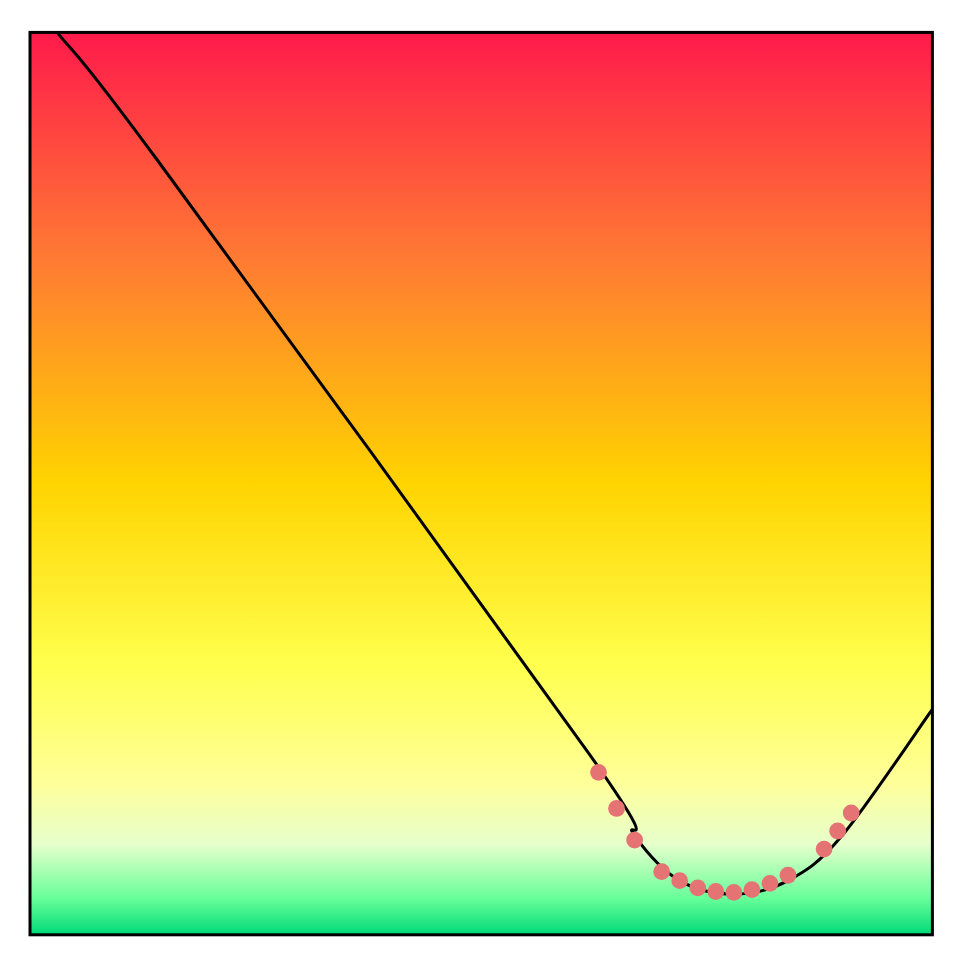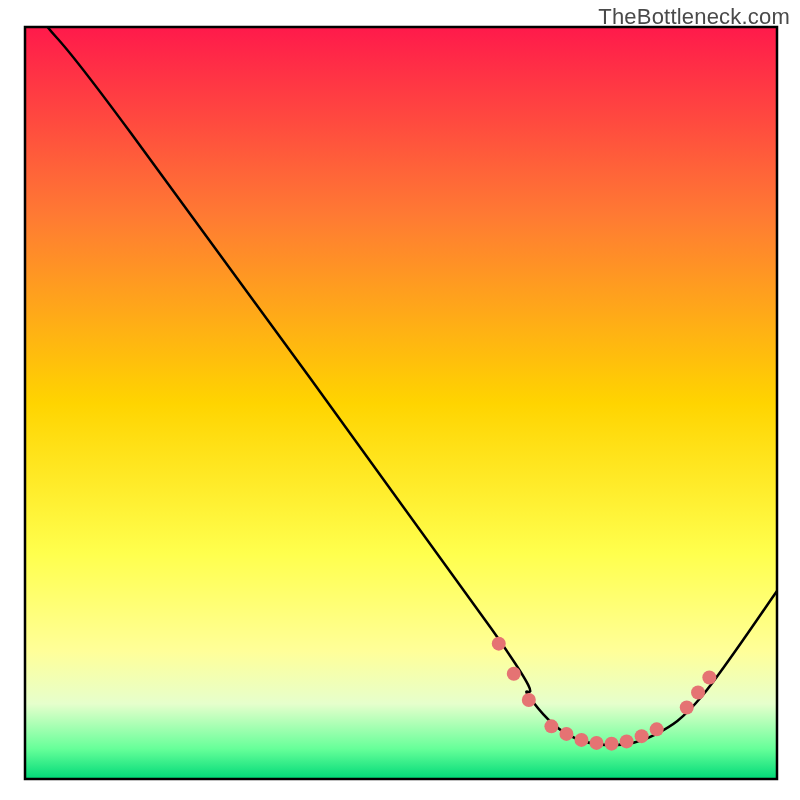--- a/index.html
+++ b/index.html
@@ -31,21 +31,20 @@
     position: absolute;
     top: 0;
     left: 0;
   }
 </style>
 </head>
 <body>
 
 <div class="frame">
 
-  <div class="watermark">TheBottleneck.com</div>
 
   <svg id="plot-svg" width="800" height="800" viewBox="0 0 800 800">
     <defs>
       <linearGradient id="bg-grad" x1="0" y1="0" x2="0" y2="1">
           <stop offset="0%" stop-color="#ff1a4b"></stop>
           <stop offset="25%" stop-color="#ff7a33"></stop>
           <stop offset="50%" stop-color="#ffd400"></stop>
           <stop offset="70%" stop-color="#ffff4d"></stop>
           <stop offset="83%" stop-color="#ffff99"></stop>
           <stop offset="90%" stop-color="#e6ffcc"></stop>

